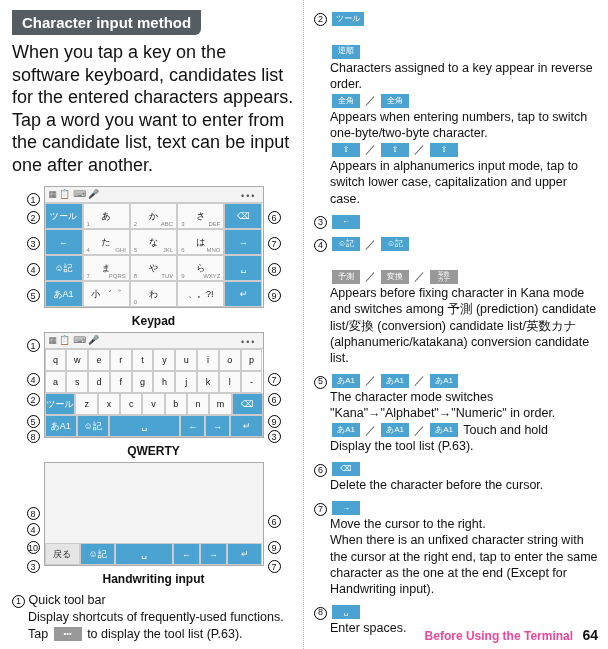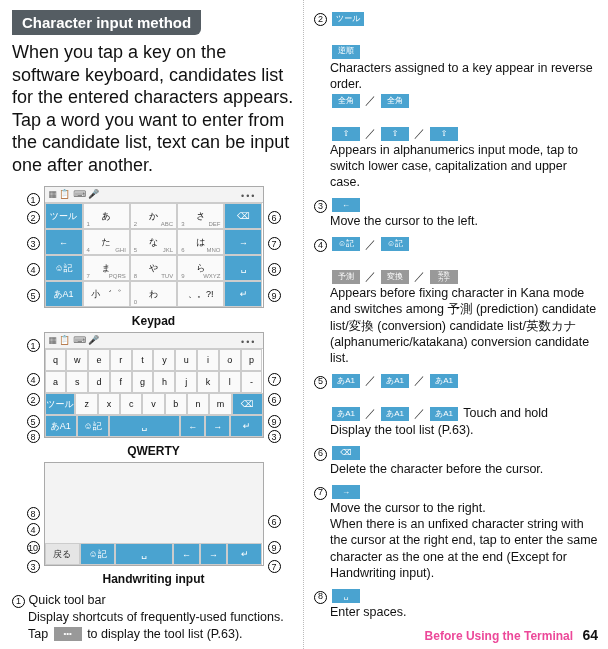--- a/index.html
+++ b/index.html
@@ -237,50 +237,49 @@
 
   <div class="right-col">
     <div class="item">
       <div class="num"><span class="circ">2</span></div>
       <div class="body">
         <span class="chip">ツール</span><br>
         <br>
         <span class="chip">逆順</span><br>
         <span>Characters assigned to a key appear in reverse order.</span><br>
         <span class="chip">全角</span><span class="sep">／</span><span class="chip">全角</span><br>
-        <br>
+        <span>Appears when entering numbers, tap to switch one-byte/two-byte character.</span><br>
         <span class="chip">⇧</span><span class="sep">／</span><span class="chip">⇧</span><span class="sep">／</span><span class="chip">⇧</span><br>
         <span>Appears in alphanumerics input mode, tap to switch lower case, capitalization and upper case.</span>
       </div>
     </div>
 
     <div class="item">
       <div class="num"><span class="circ">3</span></div>
       <div class="body">
         <span class="chip">←</span><br>
-        <span>Move the cursor to the left.</span>
       </div>
     </div>
 
     <div class="item">
       <div class="num"><span class="circ">4</span></div>
       <div class="body">
         <span class="chip">☺記</span><span class="sep">／</span><span class="chip">☺記</span><br>
         <br>
         <span class="chip grey">予測</span><span class="sep">／</span><span class="chip grey">変換</span><span class="sep">／</span><span class="chip grey" style="white-space:pre; line-height:0.9; font-size:6px">英数
 カナ</span><br>
         <span>Appears before fixing character in Kana mode and switches among 予測 (prediction) candidate list/変換 (conversion) candidate list/英数カナ (alphanumeric/katakana) conversion candidate list.</span>
       </div>
     </div>
 
     <div class="item">
       <div class="num"><span class="circ">5</span></div>
       <div class="body">
         <span class="chip">あA1</span><span class="sep">／</span><span class="chip">あA1</span><span class="sep">／</span><span class="chip">あA1</span><br>
-        <br>
+        <span>The character mode switches "Kana"→"Alphabet"→"Numeric" in order.</span><br>
         <span class="chip">あA1</span><span class="sep">／</span><span class="chip">あA1</span><span class="sep">／</span><span class="chip">あA1</span><span> Touch and hold</span><br>
         <span>Display the tool list (P.63).</span>
       </div>
     </div>
 
     <div class="item">
       <div class="num"><span class="circ">6</span></div>
       <div class="body">
         <span class="chip">⌫</span><br>
         <span>Delete the character before the cursor.</span>

